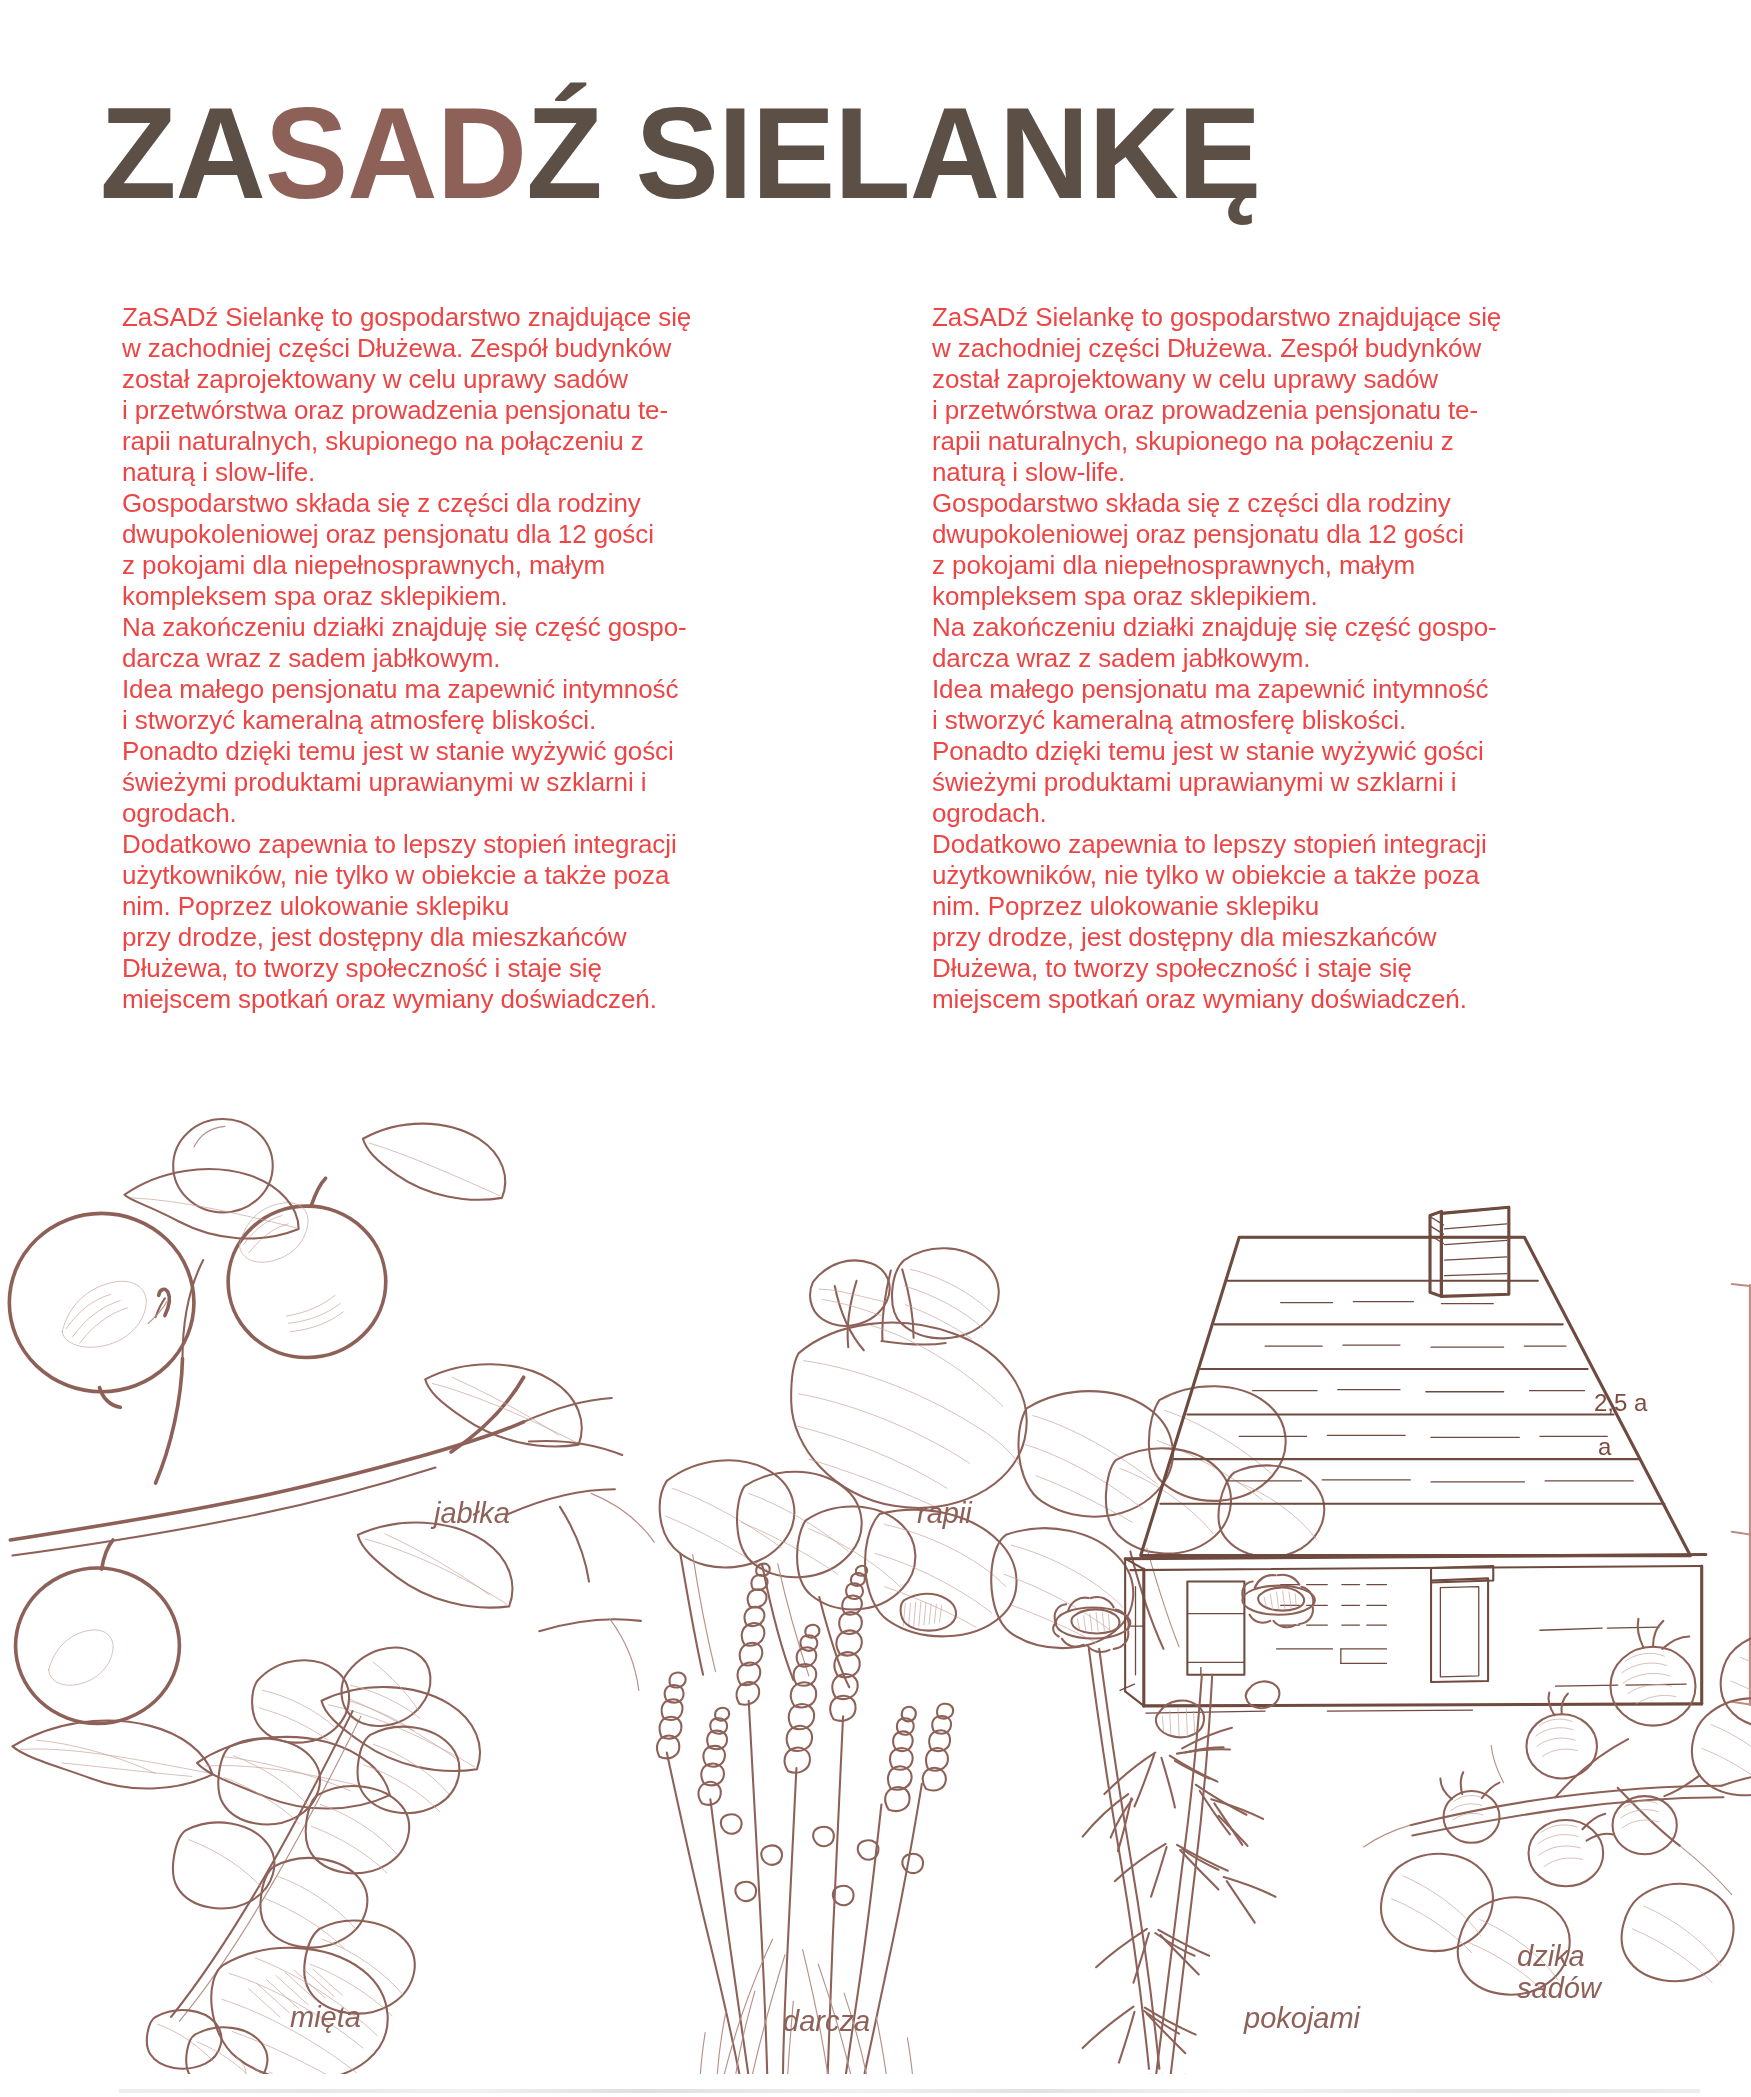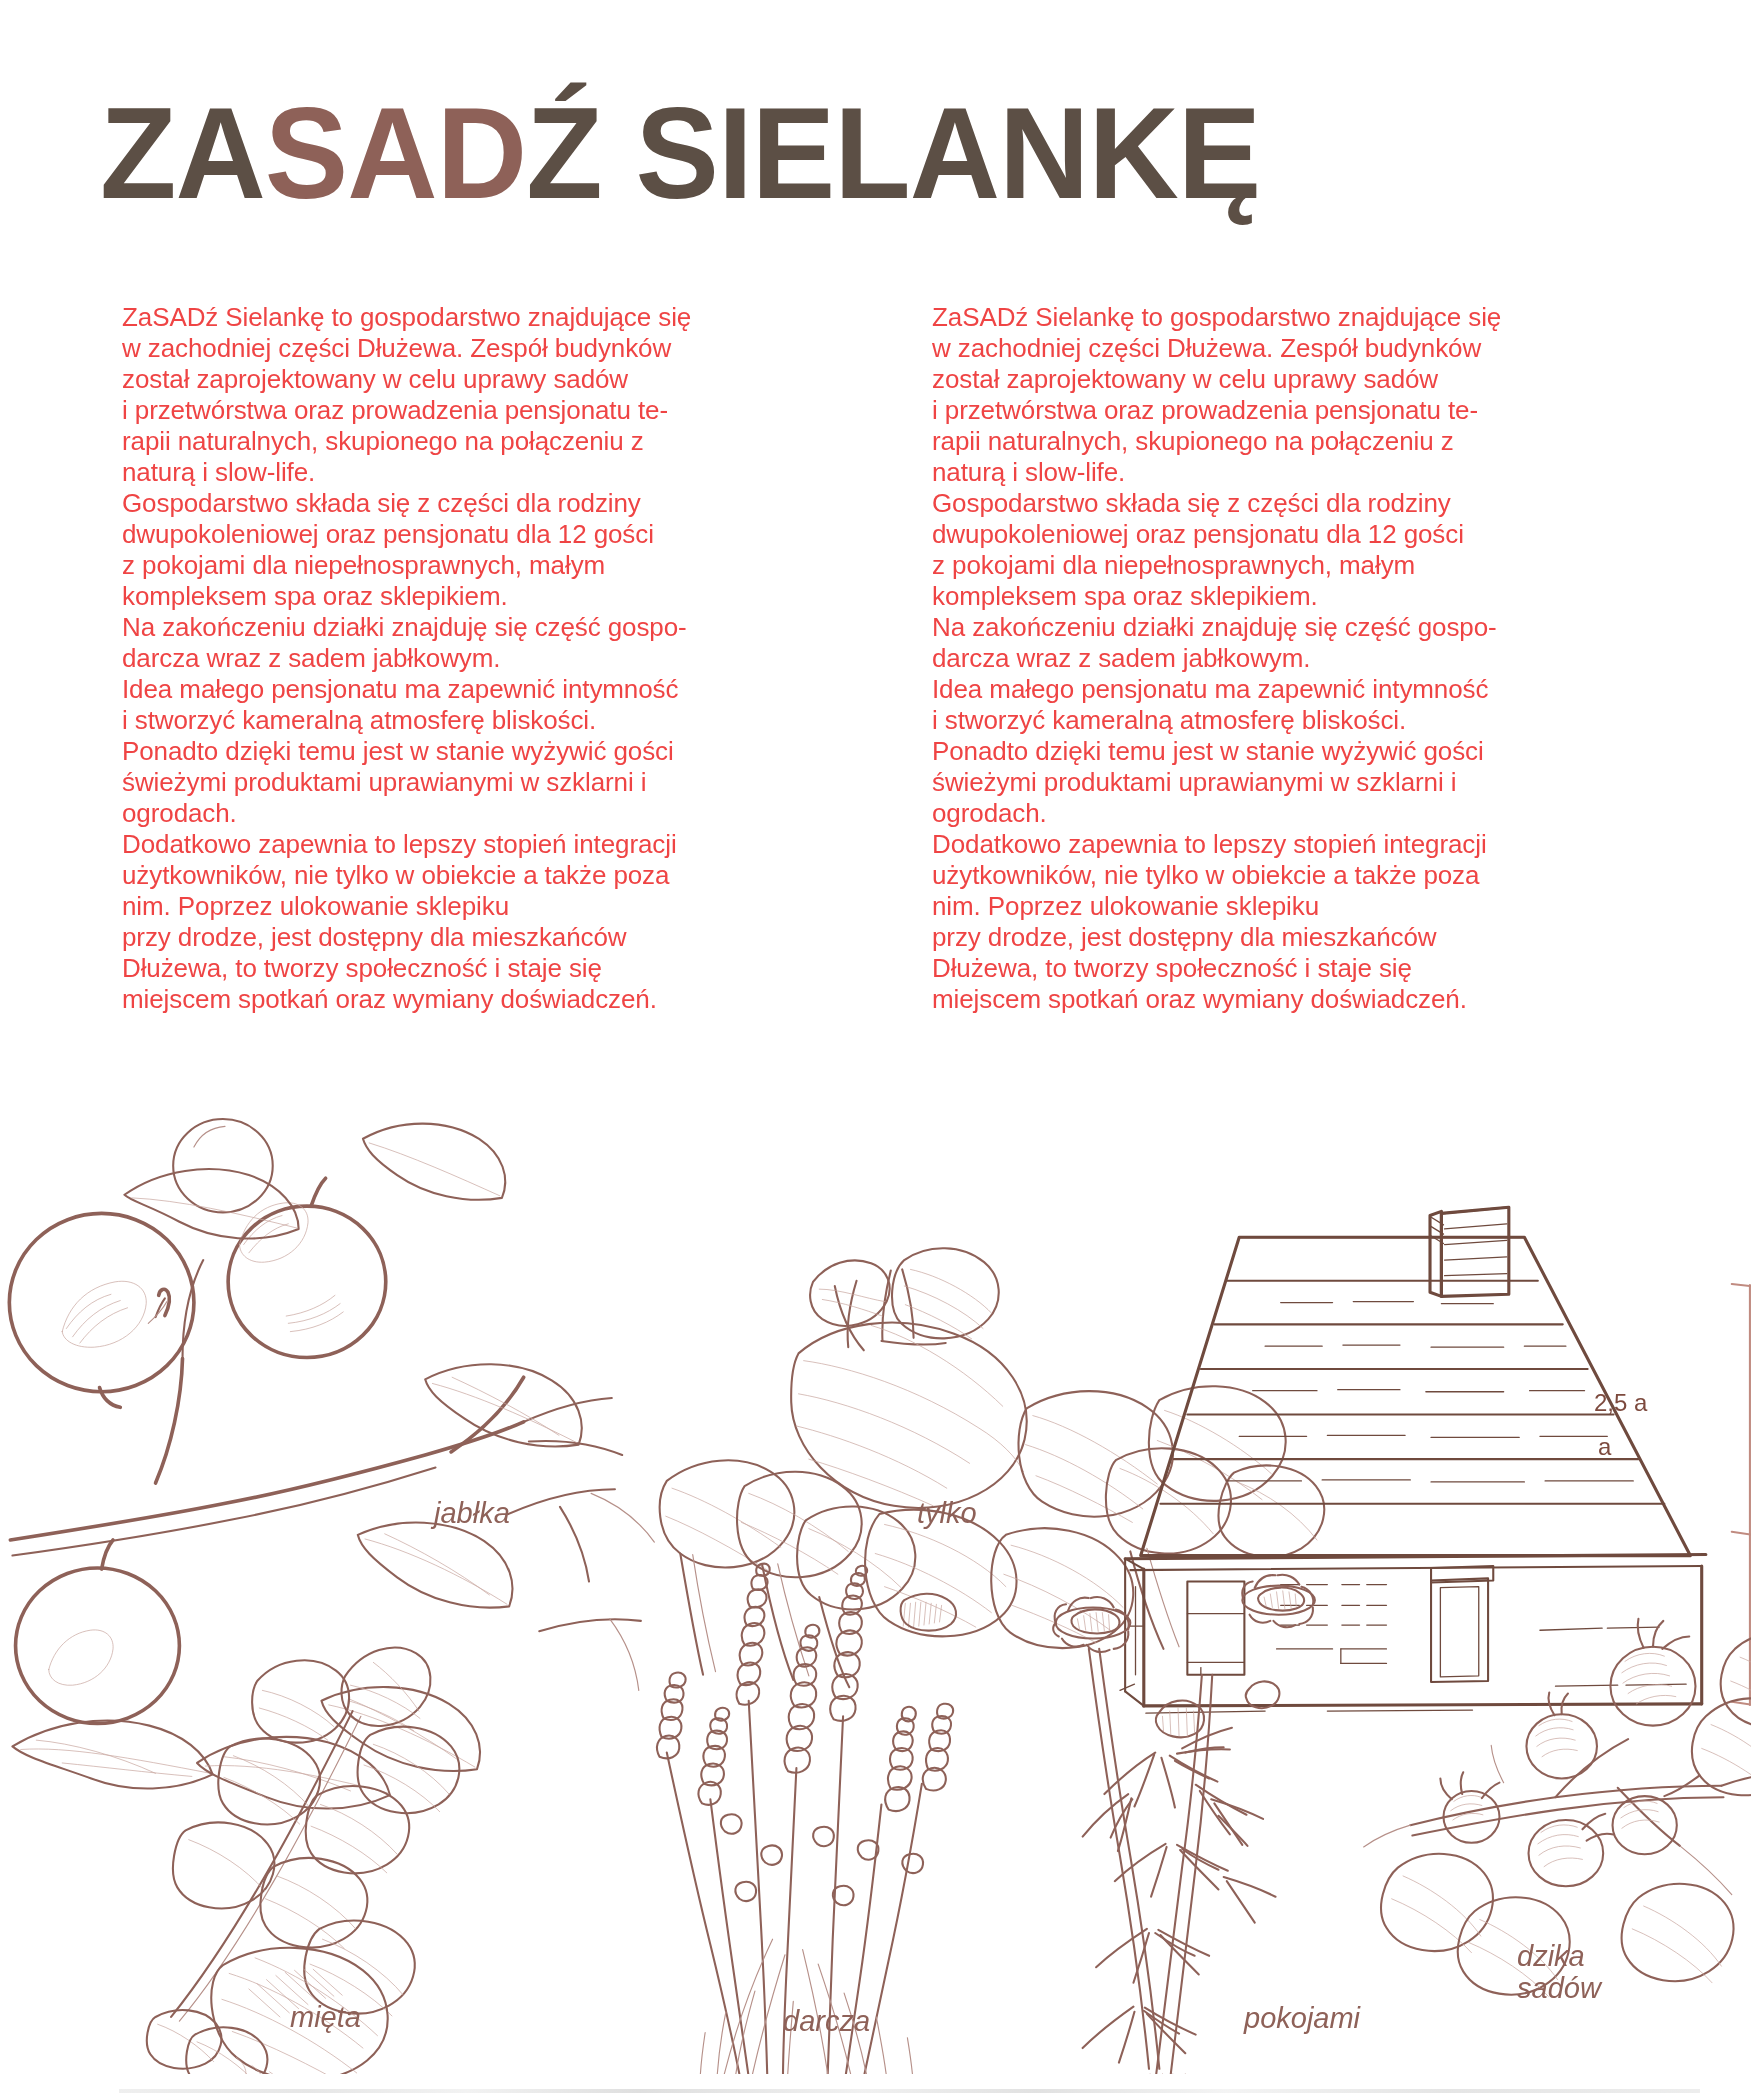--- a/index.html
+++ b/index.html
@@ -779,21 +779,21 @@
         <path class="ln md" d="M720 344 C760 330 796 322 830 320"></path>
         <path class="ln lt" d="M640 460 C680 492 714 524 740 554"></path>
         <path class="ln lt" d="M120 420 C86 430 56 444 30 462"></path>
         <path class="ln lt" d="M300 338 C286 312 278 288 276 266"></path>
       </g>
 
     </svg>
   </div>
 
   <div class="cap cap-jablka">jabłka</div>
-  <div class="cap cap-pigwa">tylko</div>
+  <div class="cap cap-pigwa">rapii</div>
   <div class="cap cap-mieta">mięta</div>
   <div class="cap cap-lawenda">darcza</div>
   <div class="cap cap-rumianek">pokojami</div>
   <div class="cap cap-roza">dzika
 sadów</div>
 
   <div class="dim dim-25a">2,5 a</div>
   <div class="dim dim-a">a</div>
 
   <div class="bottom-strip"></div>

